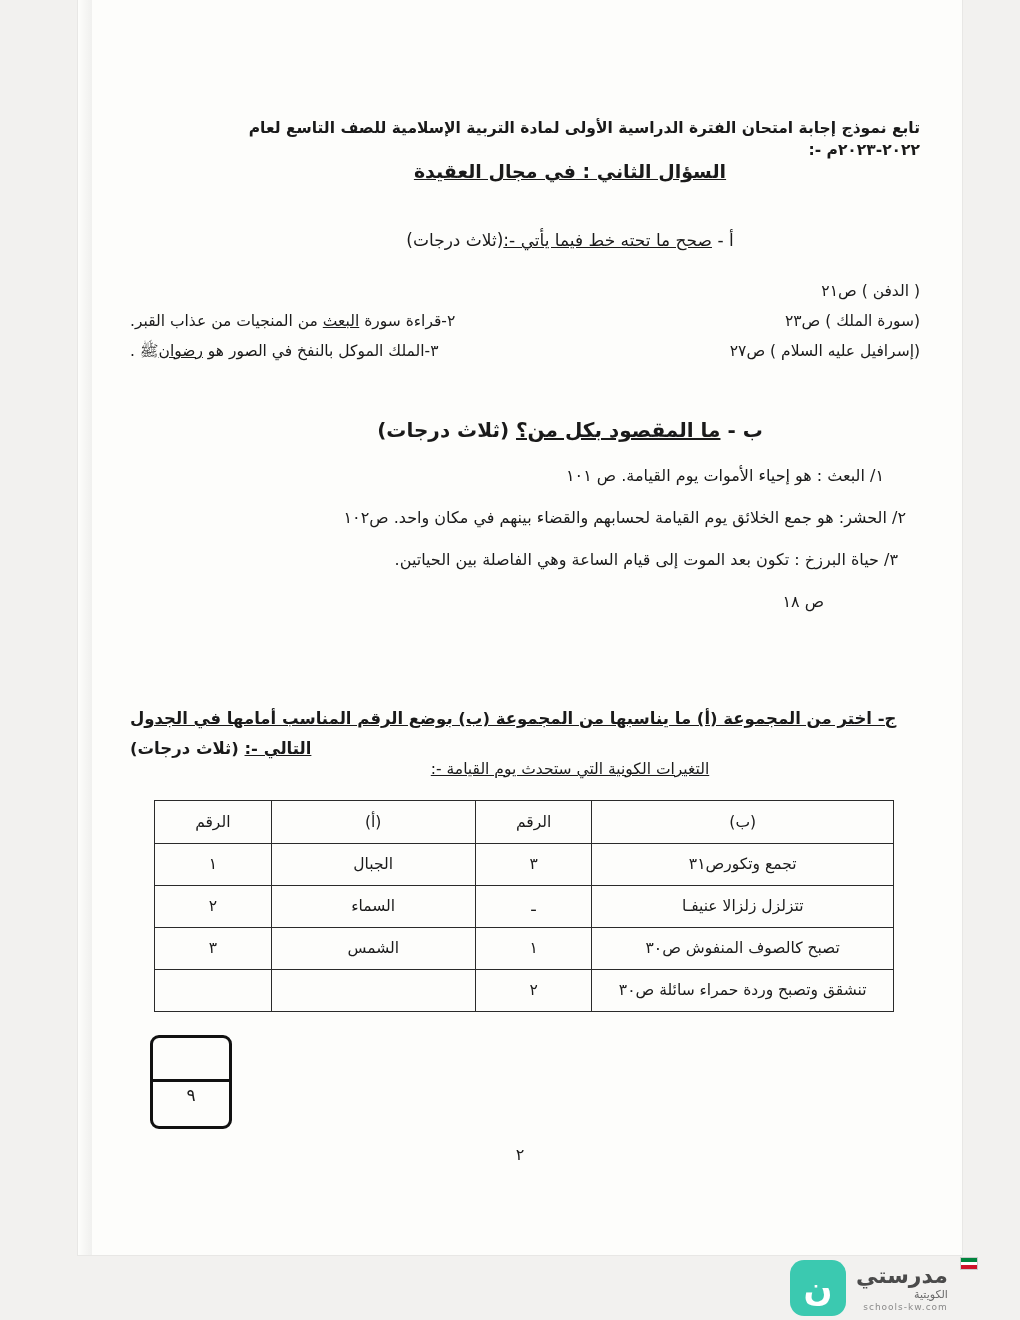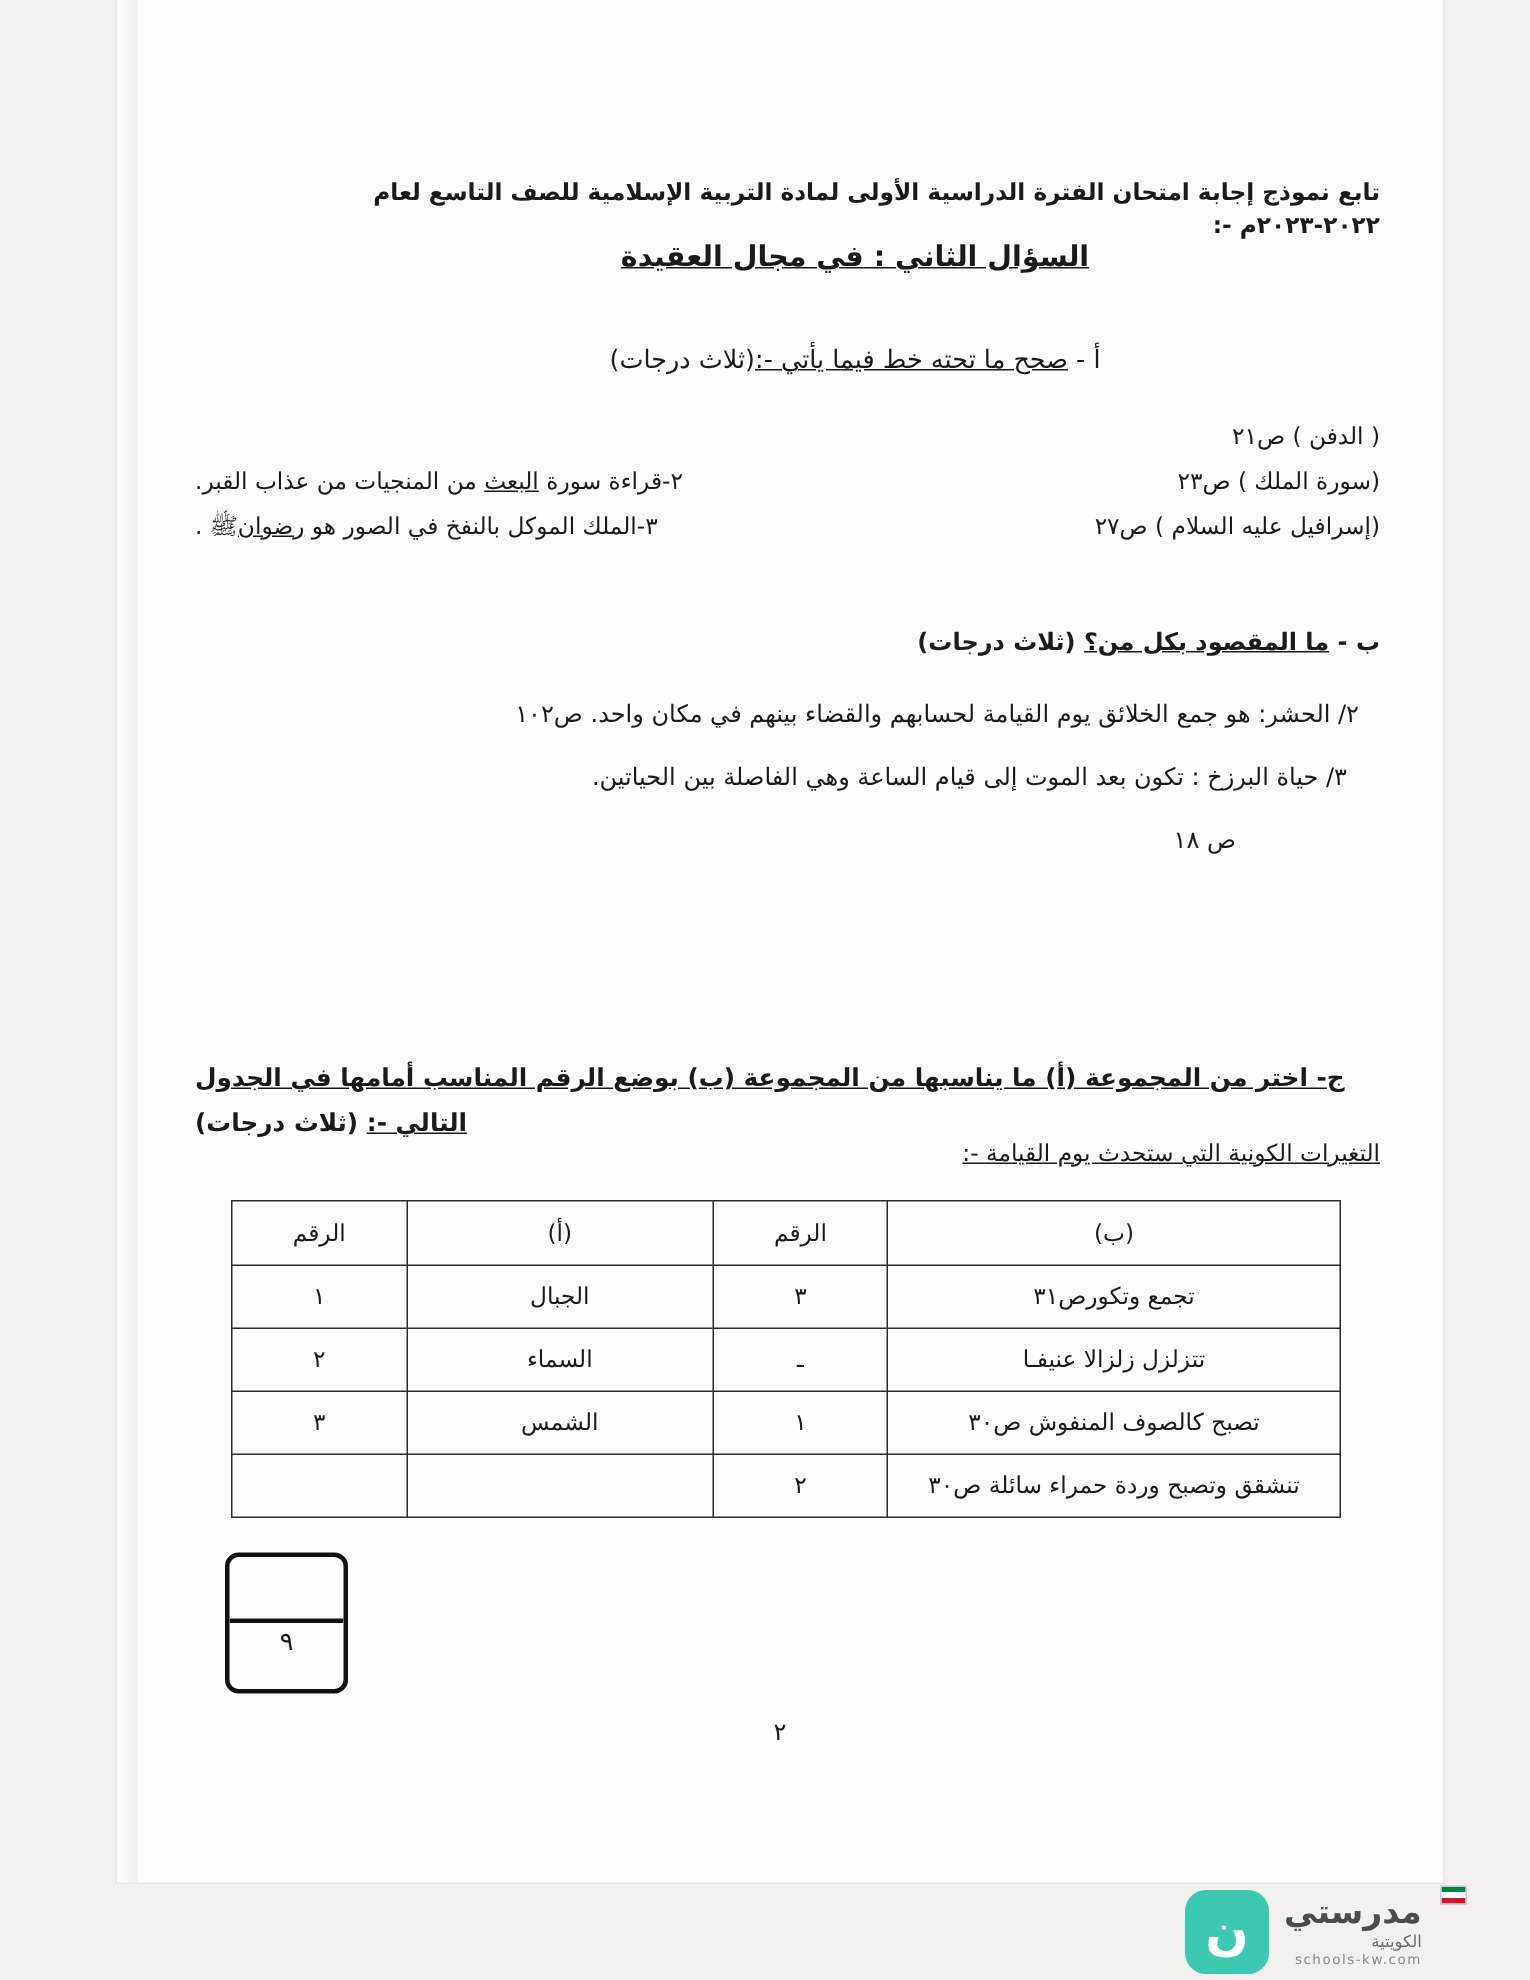--- a/index.html
+++ b/index.html
@@ -108,21 +108,22 @@
     white-space: nowrap;
     padding-left: 210px;
   }
   .ul { text-decoration: underline; }
 
   .sec-b {
     position: absolute;
     top: 418px;
     right: 42px;
     width: 700px;
-    font-size: 16px;
+    text-align: center;
+    font-size: 20px;
     font-weight: bold;
   }
   .sec-b .u { text-decoration: underline; }
 
   .b-lines {
     position: absolute;
     top: 455px;
     right: 42px;
     width: 760px;
     font-size: 16px;
@@ -146,20 +147,21 @@
     line-height: 30px;
   }
   .sec-c .u { text-decoration: underline; }
   .sec-c .l2 { display: block; padding-right: 550px; }
 
   .tbl-caption {
     position: absolute;
     top: 760px;
     right: 42px;
     width: 700px;
+    text-align: center;
     font-size: 15.5px;
     text-decoration: underline;
   }
 
   table.match {
     position: absolute;
     top: 800px;
     right: 68px;
     width: 740px;
     border-collapse: collapse;
@@ -315,20 +317,21 @@
       </span>
     </div>
 
   </div>
 
   <div class="sec-b">
     <span>ب - </span><span class="u">ما المقصود بكل من؟</span><span> (ثلاث درجات)</span>
   </div>
 
   <div class="b-lines">
+    <div class="b-line c1">١/ البعث : هو إحياء الأموات يوم القيامة.  ص ١٠١</div>
     <div class="b-line c2">٢/ الحشر: هو جمع الخلائق يوم القيامة لحسابهم والقضاء بينهم في مكان واحد. ص١٠٢</div>
     <div class="b-line c3">٣/ حياة البرزخ : تكون بعد الموت إلى قيام الساعة وهي الفاصلة بين الحياتين.</div>
     <div class="b-line c4">ص ١٨</div>
   </div>
 
   <div class="sec-c">
     <span class="u">ج- اختر من المجموعة (أ) ما يناسبها من المجموعة (ب) بوضع الرقم المناسب أمامها في الجدول</span>
     <span class="l2"><span class="u">التالي -:</span><span> (ثلاث درجات)</span></span>
   </div>
 

